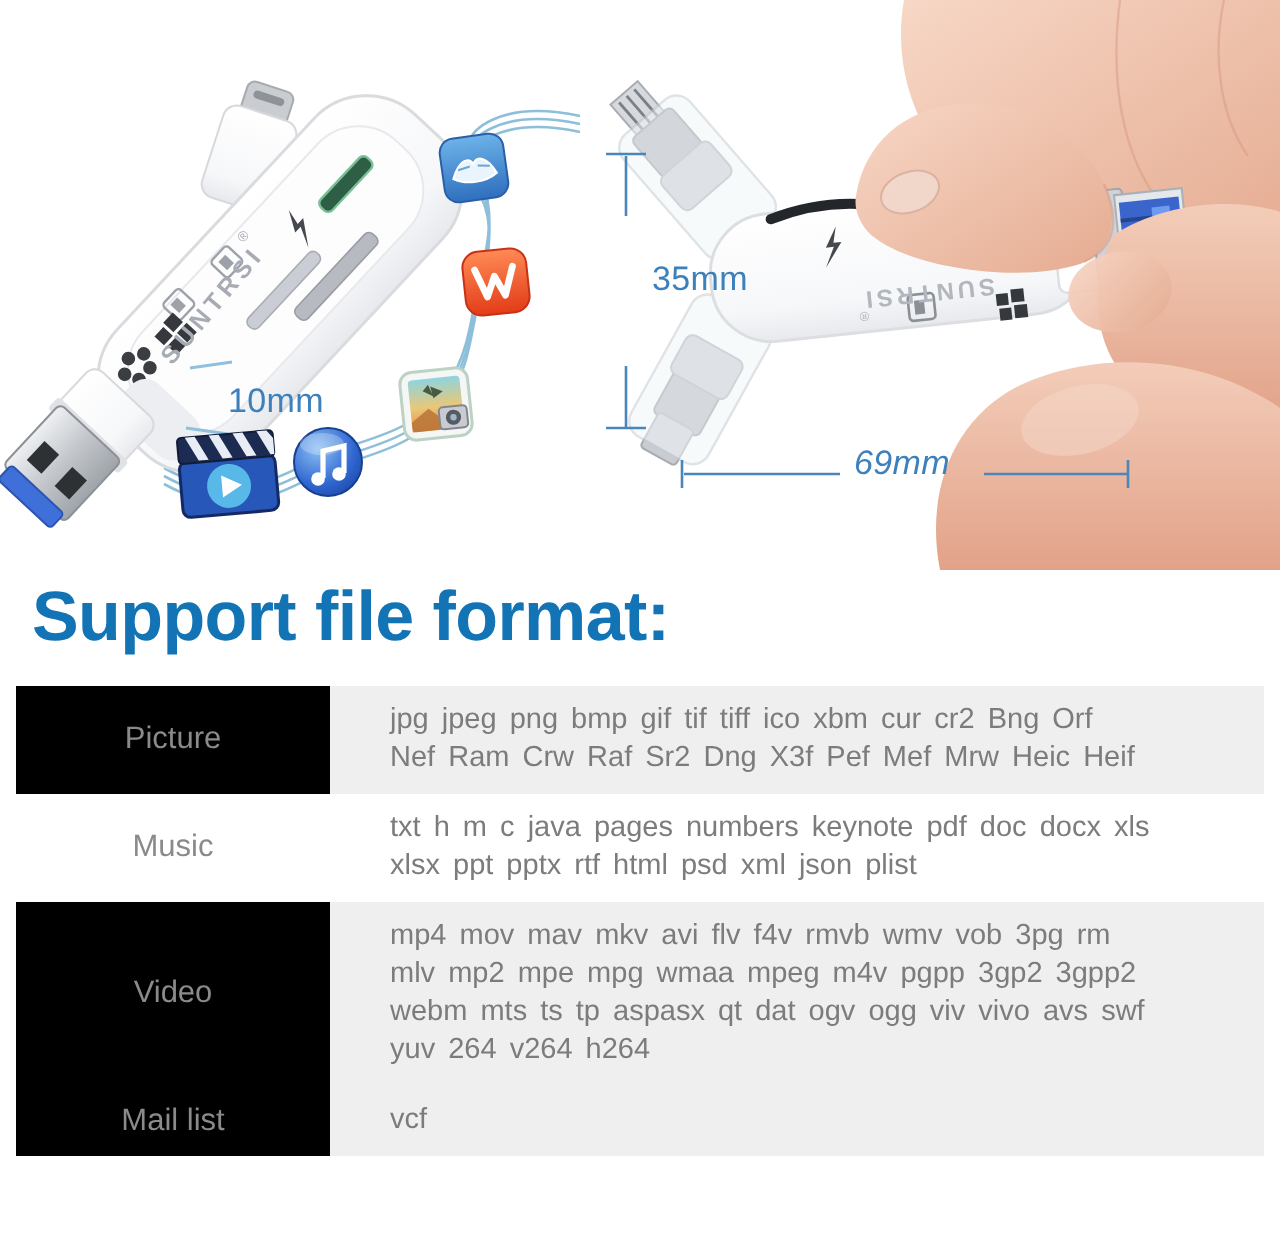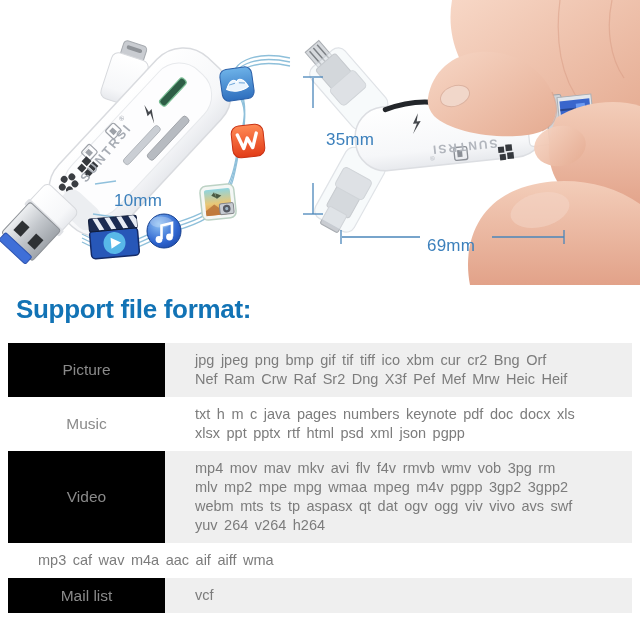--- a/index.html
+++ b/index.html
@@ -9,24 +9,24 @@
     position:relative;
   }
   .hero{position:relative;width:640px;height:285px;background:#fff;}
   .hero svg{position:absolute;left:0;top:0;}
   .dim-label{
     position:absolute;color:#3c80bc;font-size:17px;font-weight:500;
     letter-spacing:.2px;white-space:nowrap;
   }
   .dim-10{left:114px;top:191px;text-align:center;}
   .dim-35{left:282px;top:130px;margin-left:44px;}
-  .dim-69{left:427px;top:236px;}
+  .dim-69{left:427px;top:222px;font-style:italic;}
   .content{position:relative;}
   .page-title{
-    color:#1273b5;font-size:26px;font-weight:bold;letter-spacing:-.3px;
+    color:#1273b5;font-size:35px;font-weight:bold;letter-spacing:-.3px;
     margin:0;padding:7px 0 0 16px;line-height:34px;
   }
   .format-table{margin:17px 8px 0 8px;width:624px;}
   .row{display:flex;width:100%;}
   .cell-label{
     width:157px;flex:0 0 157px;display:flex;align-items:center;justify-content:center;
     color:#8a8a8a;font-size:15.5px;
   }
   .cell-value{
     flex:1;display:flex;align-items:center;
@@ -290,36 +290,33 @@
       <div class="cell-label">Picture</div>
       <div class="cell-value">
           <div class="formats">jpg jpeg png bmp gif tif tiff ico xbm cur cr2 Bng Orf
 Nef Ram Crw Raf Sr2 Dng X3f Pef Mef Mrw Heic Heif</div>
         </div>
     </div>
     <div class="row">
       <div class="cell-label">Music</div>
       <div class="cell-value">
           <div class="formats">txt h m c java pages numbers keynote pdf doc docx xls
-xlsx ppt pptx rtf html psd xml json pgpp</div>
+xlsx ppt pptx rtf html psd xml json plist</div>
         </div>
     </div>
     <div class="row gray">
       <div class="cell-label">Video</div>
       <div class="cell-value">
           <div class="formats">mp4 mov mav mkv avi flv f4v rmvb wmv vob 3pg rm
 mlv mp2 mpe mpg wmaa mpeg m4v pgpp 3gp2 3gpp2
 webm mts ts tp aspasx qt dat ogv ogg viv vivo avs swf
 yuv 264 v264 h264</div>
         </div>
     </div>
     <div class="row">
-      <div class="cell-value">
-          <div class="formats">mp3 caf wav m4a aac aif aiff wma</div>
-        </div>
     </div>
     <div class="row gray">
       <div class="cell-label">Mail list</div>
       <div class="cell-value">
           <div class="formats">vcf</div>
         </div>
     </div>
   </div>
 </div>
 

